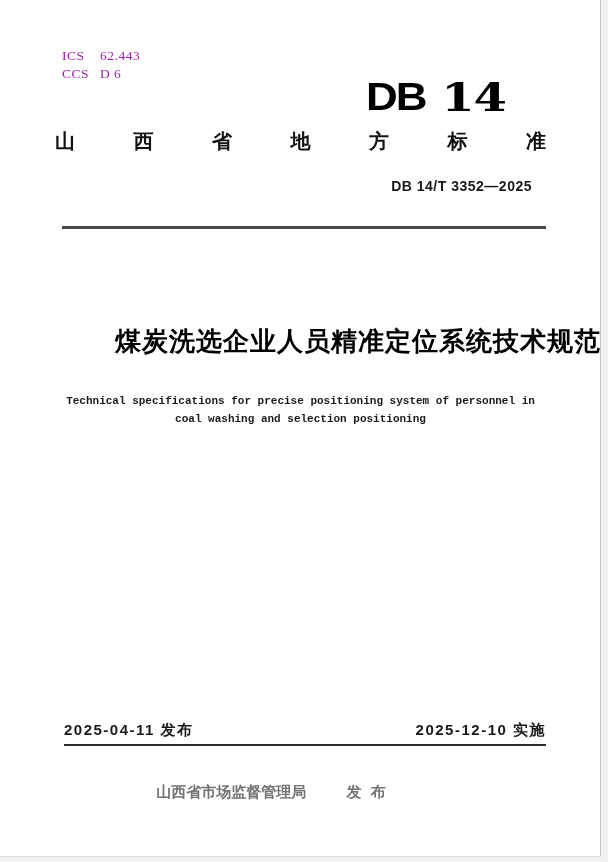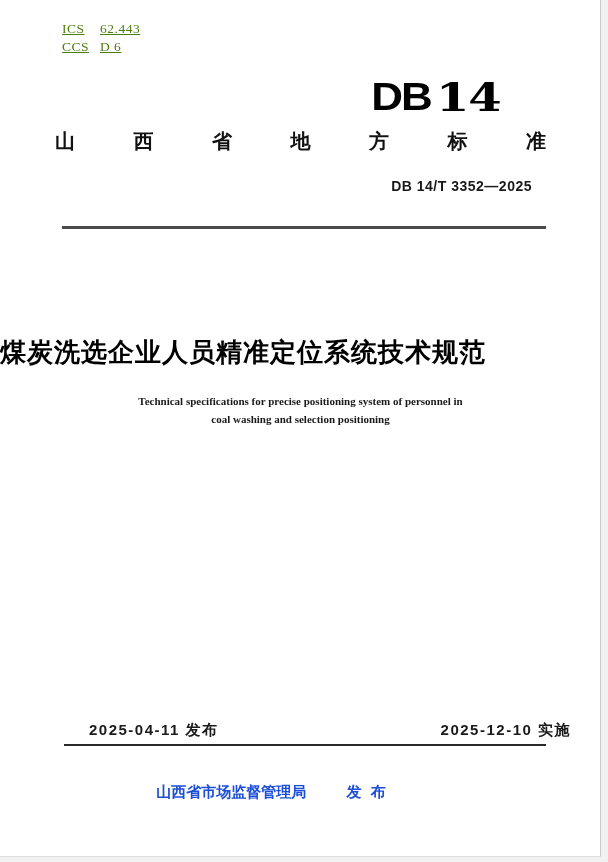--- a/index.html
+++ b/index.html
@@ -12,26 +12,26 @@
     overflow:hidden;
   }
   .page {
     position:absolute; left:0; top:0;
     width:601px; height:857px;
     background:#ffffff;
     border-right:1px solid #c9c9c9;
     border-bottom:1px solid #dedede;
   }
   
-  .codes { position:absolute; left:62px; top:20px; font-family:"Liberation Serif", serif; font-size:13.5px; line-height:18px; color:#4d7c0f;text-decoration:underline; }
+  .codes { position:absolute; left:62px; top:47px; font-family:"Liberation Serif", serif; font-size:13.5px; line-height:18px; color:#a21caf; }
   .codes .row { display:flex; }
   .codes .lbl { width:38px; letter-spacing:0.5px; }
   .codes .val { letter-spacing:0.5px; }
   
-  .logo { position:absolute; left:366px; top:64px; width:140px; height:48px; display:flex; align-items:baseline; justify-content:center; }
+  .logo { position:absolute; left:366px; top:64px; width:140px; height:48px; display:flex; align-items:baseline; justify-content:space-between; }
   .logo .db {
     font-family:"Liberation Sans", sans-serif;
     font-weight:900; font-size:44px; letter-spacing:-2px;
     transform:scaleY(0.88); transform-origin:bottom; display:inline-block; color:#000;
   }
   .logo .num {
     font-family:"DejaVu Serif", serif;
     font-weight:700; font-size:48px; letter-spacing:-1px;
     margin-left:5px; display:inline-block; color:#000;
     transform:scaleY(0.82); transform-origin:bottom;
@@ -43,40 +43,40 @@
     text-align:justify; text-align-last:justify;
   }
   
   .std-number {
     position:absolute; left:62px; top:178px; width:470px;
     text-align:right; font-size:14px; font-weight:700; letter-spacing:0.5px; color:#1a1a1a;
   }
   .rule-top { position:absolute; left:62px; top:226px; width:484px; height:3px; background:#4a4a4a; }
   
   .title-zh {
-    position:absolute; left:0; top:335px; width:601px;
-    text-align:left; font-size:26px; font-weight:700; letter-spacing:1px; color:#000;
+    position:absolute; left:0; top:324px; width:601px;
+    text-align:right; font-size:26px; font-weight:700; letter-spacing:1px; color:#000;
   }
   .title-en {
     position:absolute; left:0; top:392px; width:601px;
     text-align:center;
-    font-family:Liberation Serif, serif;
+    font-family:Liberation Mono, monospace;
     font-size:11px; font-weight:600; line-height:18px; color:#1a1a1a;
   }
   
   .dates {
     position:absolute; left:64px; top:721px; width:482px;
     display:flex; justify-content:space-between;
-    font-size:15px; font-weight:600; letter-spacing:1.5px; color:#1a1a1a;margin-left:25px;
+    font-size:15px; font-weight:600; letter-spacing:1.5px; color:#1a1a1a;
   }
   .rule-dates { position:absolute; left:64px; top:744px; width:482px; height:2px; background:#2b2b2b; }
   
   .publisher-row {
     position:absolute; left:0; top:783px; width:542px;
-    text-align:center; font-size:15px; font-weight:700; color:#1d4ed8;
+    text-align:center; font-size:15px; font-weight:700; color:#737373;
   }
   .publisher-row .release { margin-left:36px; word-spacing:5px; }
 </style>
 </head>
 <body>
 
 <div class="page">
 
   <div class="codes">
     <div class="row">

